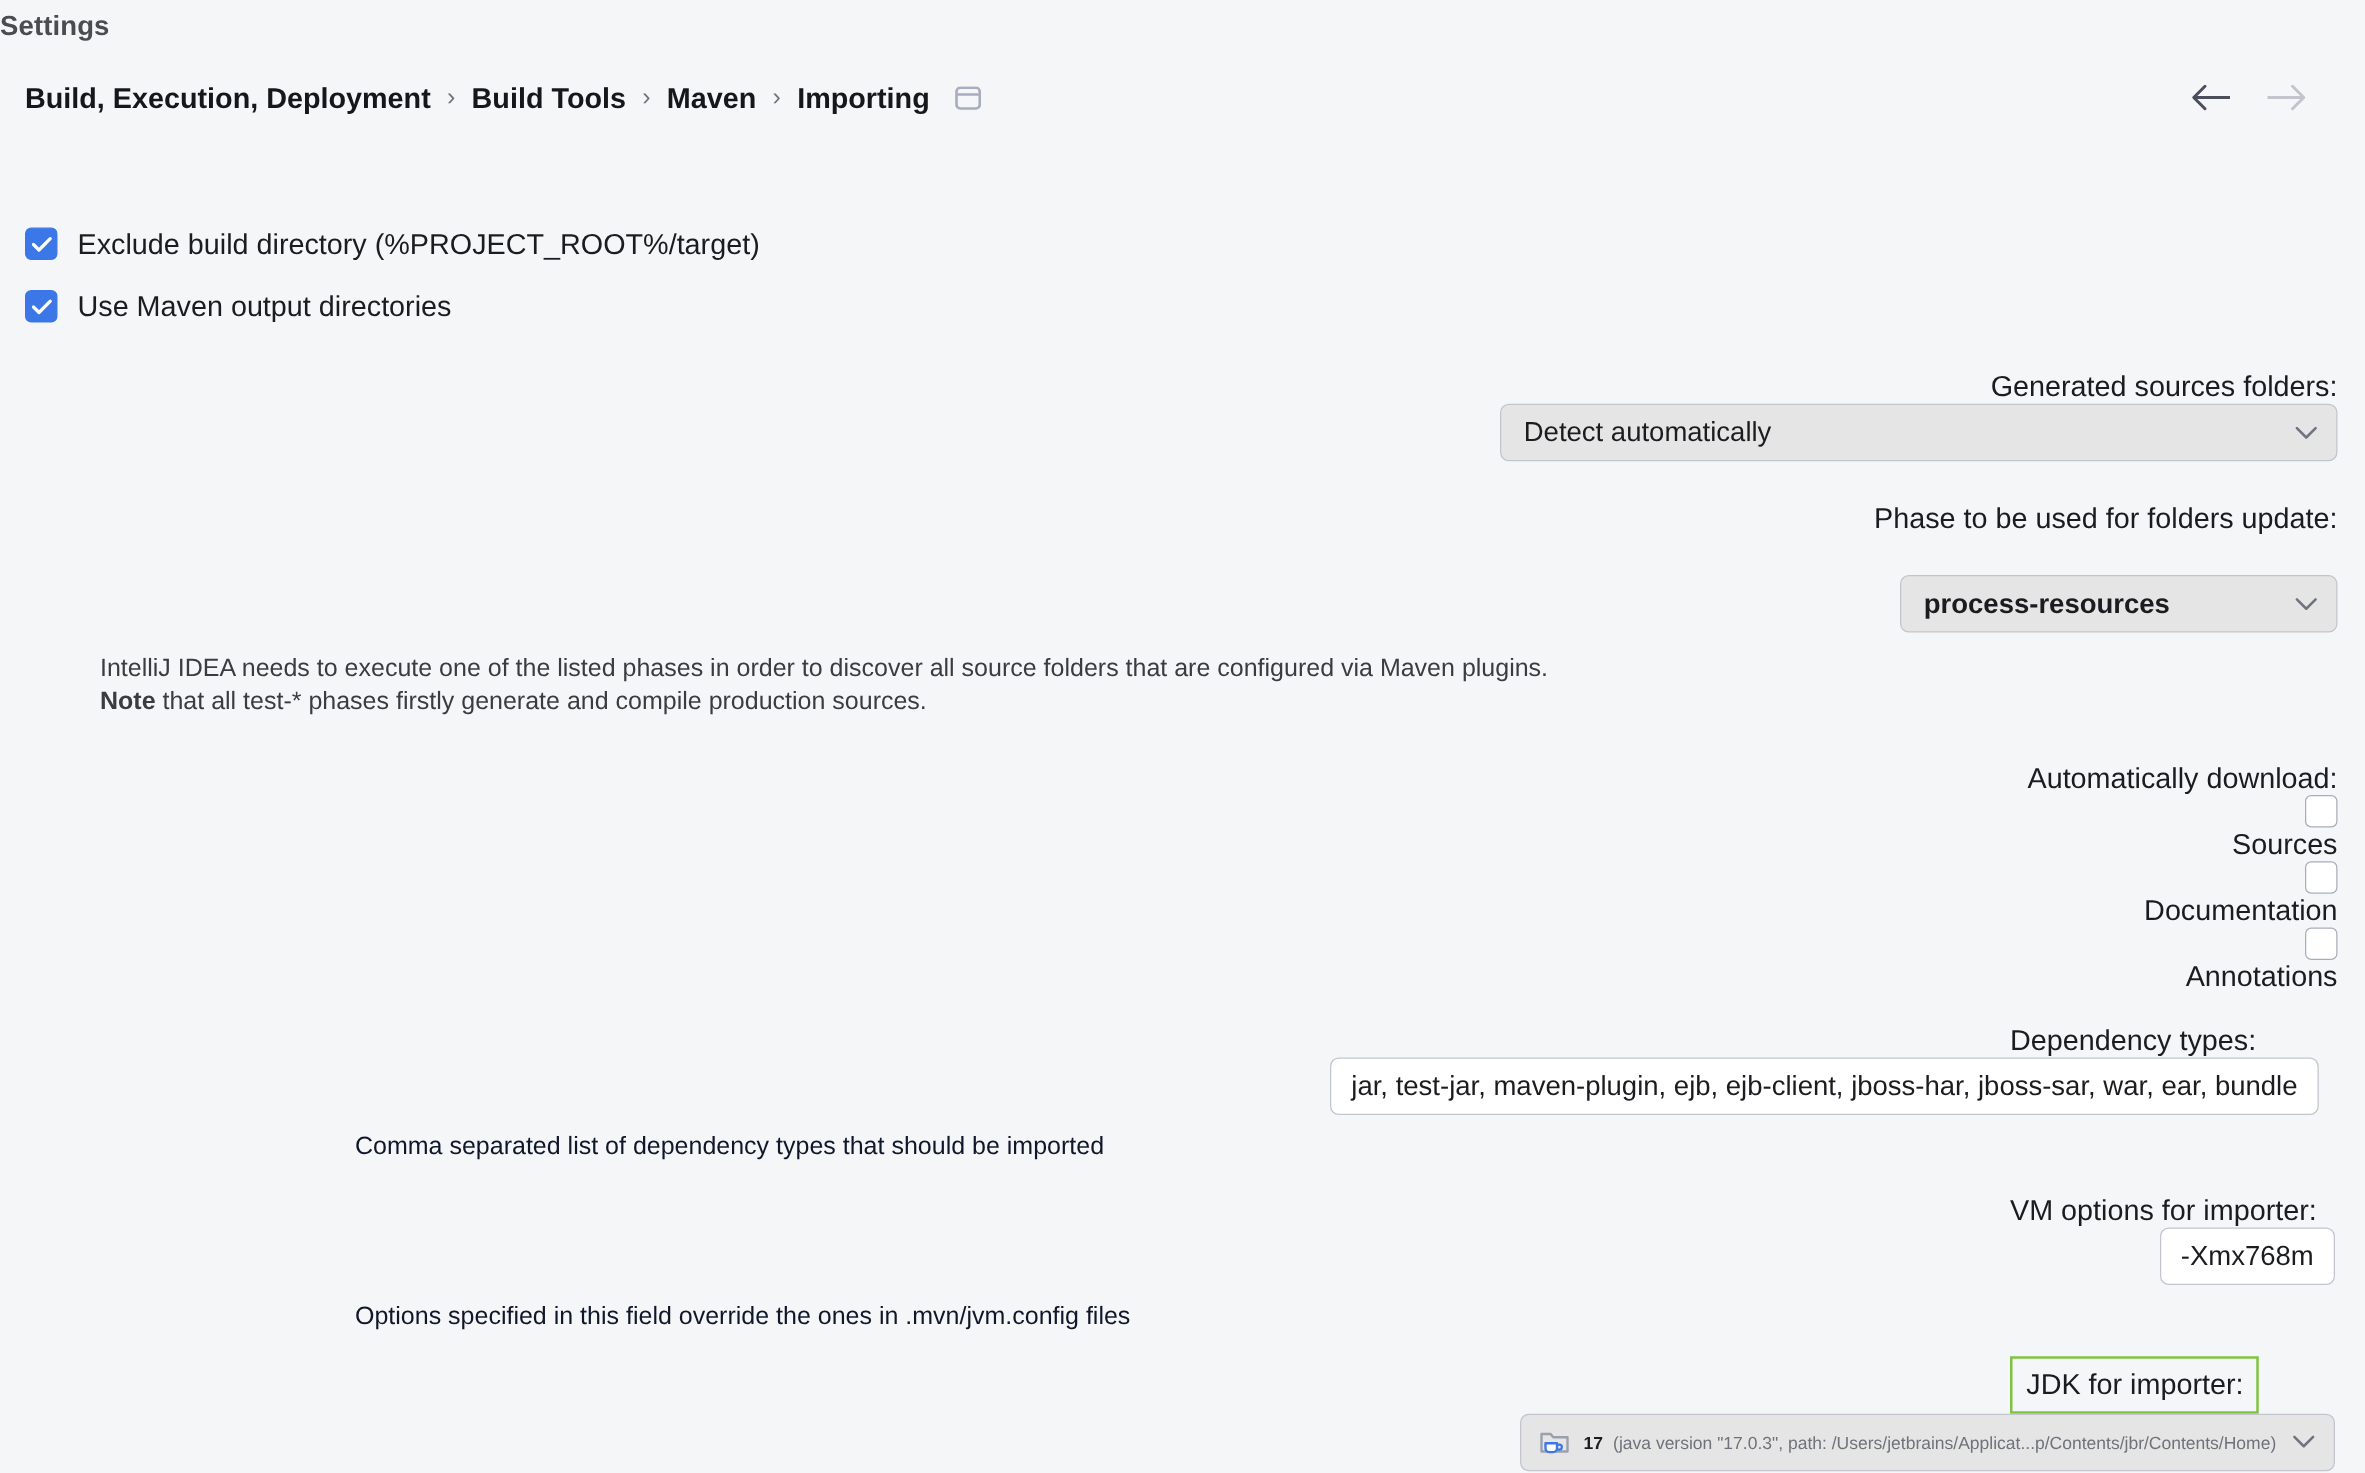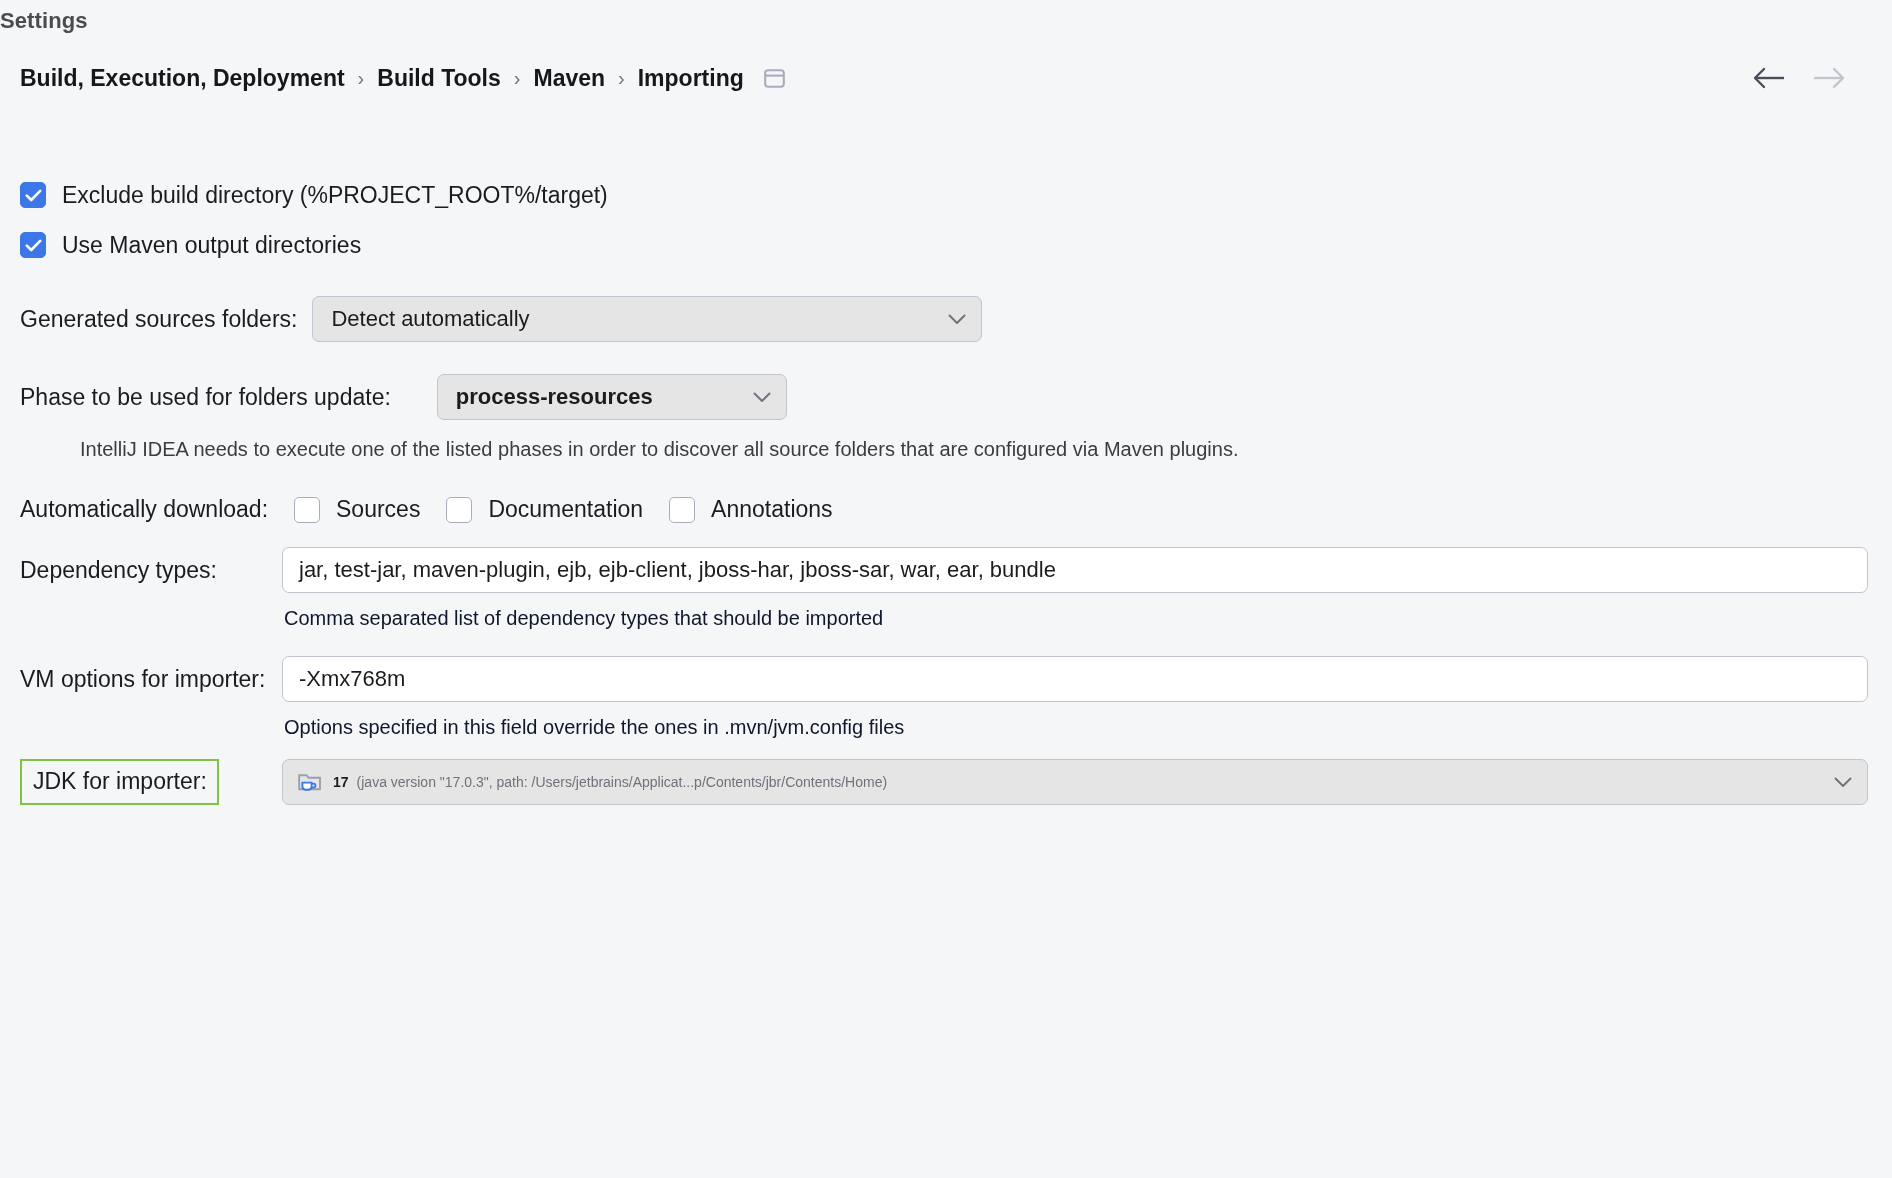--- a/index.html
+++ b/index.html
@@ -113,21 +113,22 @@
 
   .form-label {
     font-size: 23px;
     color: #1b1c1f;
     white-space: nowrap;
   }
 
   
   .field-row {
     display: flex;
-    align-items: center;
+    align-items: flex-end;
+    flex-direction: column;
   }
 
   .combo {
     background: #e5e5e5;
     border: 1.5px solid #c2c5ce;
     border-radius: 7px;
     height: 46px;
     display: flex;
     align-items: center;
     box-sizing: border-box;
@@ -283,38 +284,39 @@
       <span class="combo-arrow">
         <svg width="20" height="13" viewBox="0 0 20 13" aria-hidden="true">
           <polyline points="2.5,2.5 10,10 17.5,2.5" fill="none" stroke="#6f7480" stroke-width="2" stroke-linecap="round" stroke-linejoin="round"></polyline>
         </svg>
       </span>
     </div>
   </div>
 
   <div class="hint" style="margin-top:16px; margin-left:60px;">
     <div>IntelliJ IDEA needs to execute one of the listed phases in order to discover all source folders that are configured via Maven plugins.</div>
+    <div><b>Note</b><span> that all test-* phases firstly generate and compile production sources.</span></div>
   </div>
 
   <div class="field-row" style="margin-top:34px;">
     <span class="form-label">Automatically download:</span>
 
     <span class="checkbox unchecked" style="margin-left:26px;"></span>
     <span class="cb-label">Sources</span>
 
     <span class="checkbox unchecked" style="margin-left:26px;"></span>
     <span class="cb-label">Documentation</span>
 
     <span class="checkbox unchecked" style="margin-left:26px;"></span>
     <span class="cb-label">Annotations</span>
   </div>
 
   <div class="field-row" style="margin-top:24px;">
     <span class="form-label" style="width:262px;">Dependency types:</span>
-    <div class="textfield" style="flex:1 1 auto; margin-right:2px;">
+    <div class="textfield" style="flex:1 1 auto; margin-right:15px;">
       <span class="textfield-value">jar, test-jar, maven-plugin, ejb, ejb-client, jboss-har, jboss-sar, war, ear, bundle</span>
     </div>
   </div>
   <div class="subhint" style="margin-top:14px; margin-left:264px;">Comma separated list of dependency types that should be imported</div>
 
   <div class="field-row" style="margin-top:26px;">
     <span class="form-label" style="width:262px;">VM options for importer:</span>
     <div class="textfield" style="flex:1 1 auto; margin-right:2px;">
       <span class="textfield-value">-Xmx768m</span>
     </div>

